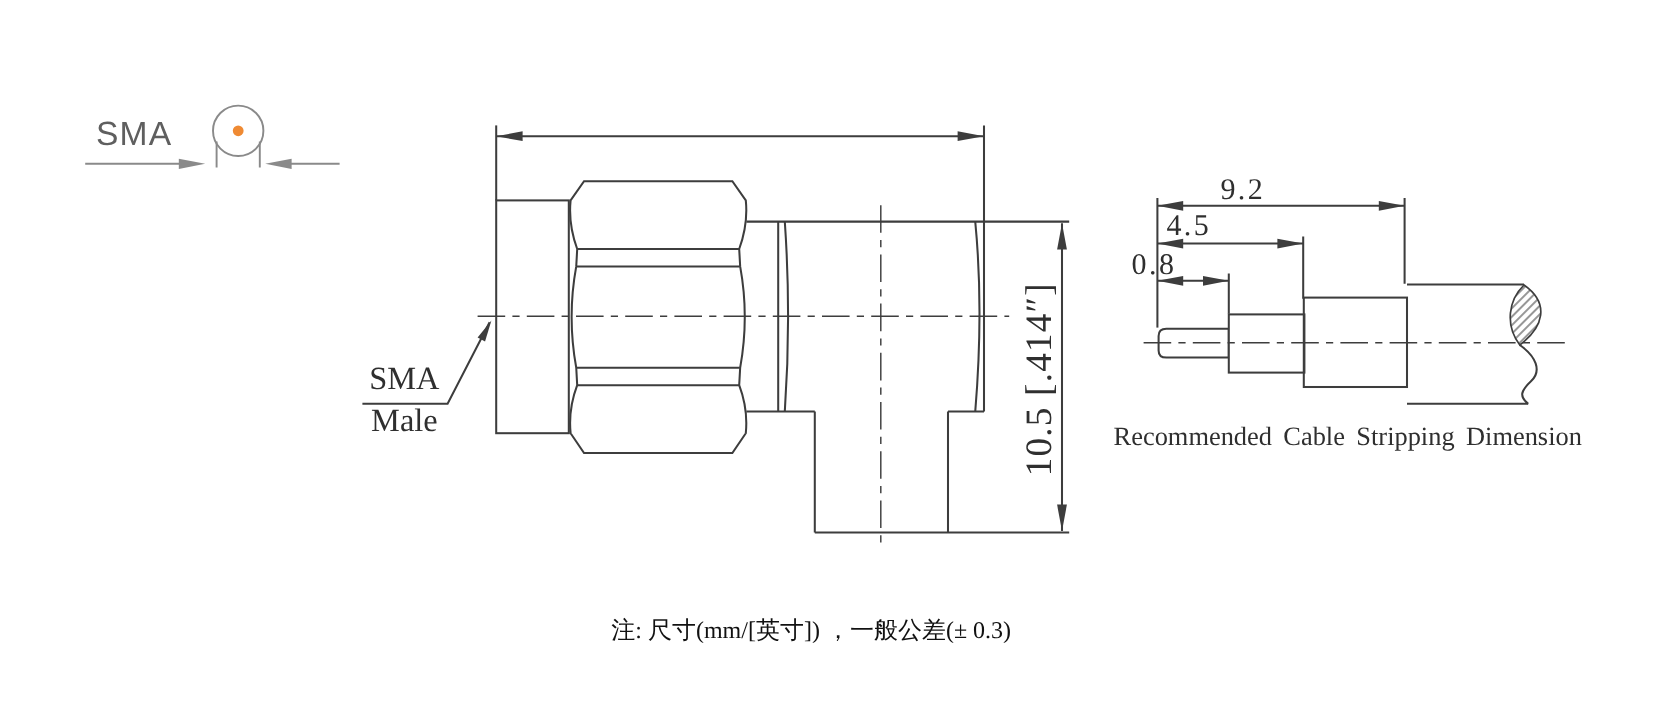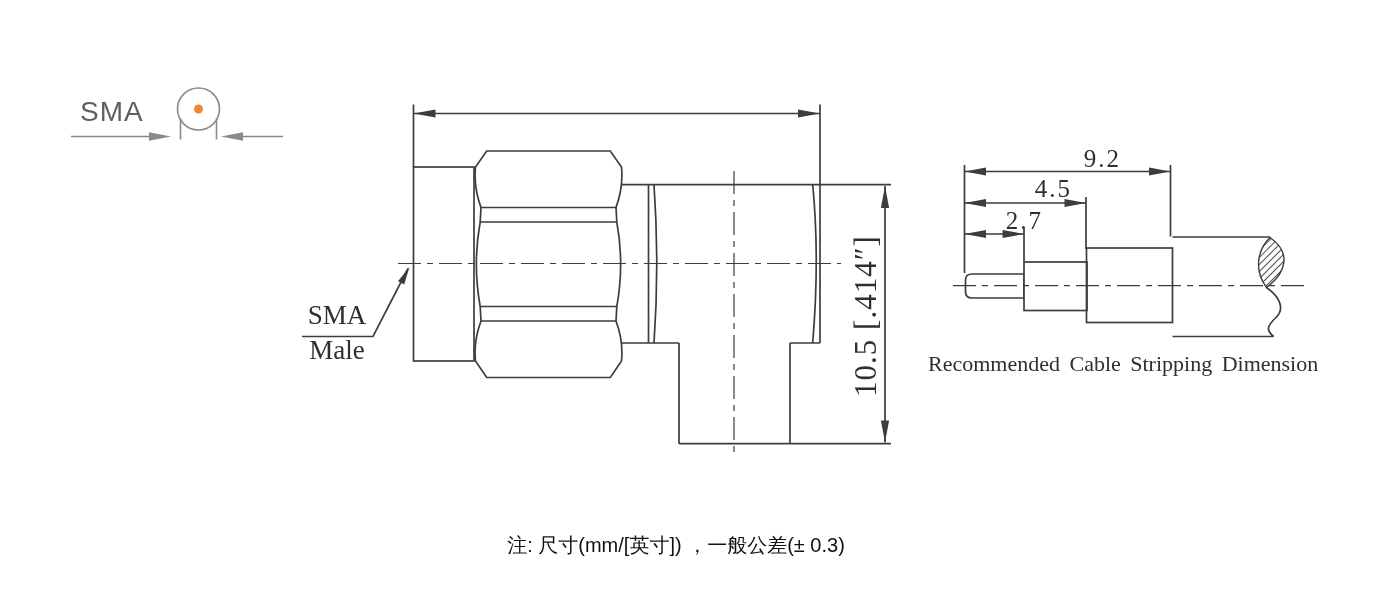--- a/index.html
+++ b/index.html
@@ -12,28 +12,28 @@
   svg.draw{position:absolute;left:0;top:0;}
   .ml{stroke:var(--line);stroke-width:1.7;fill:none;stroke-linecap:butt;}
   .mlf{stroke:var(--line);stroke-width:1.7;fill:#fff;}
   .mf{fill:var(--line);stroke:none;}
   .cl{stroke:var(--line);stroke-width:1.2;fill:none;stroke-dasharray:23 6 6 6;}
   .fl{stroke:var(--front-line);stroke-width:1.6;fill:none;}
   .ff{fill:var(--front-line);stroke:none;}
   .patline{stroke:var(--line);stroke-width:0.9;}
   .txt{position:absolute;color:var(--text);white-space:nowrap;}
   .dim{font-size:31px;letter-spacing:1px;text-align:center;line-height:31px;}
-  .sdim{font-size:25px;letter-spacing:2px;text-align:right;line-height:25px;}
+  .sdim{font-size:25px;letter-spacing:2px;text-align:left;line-height:25px;}
   .rot{transform:rotate(-90deg);transform-origin:50% 50%;}
   .frontlabel{font-family:"Liberation Sans", sans-serif;font-size:28px;color:#5f5f5f;
               letter-spacing:1px;line-height:28px;}
   .partlabel{font-size:27px;text-align:center;line-height:35px;}
   .caption{font-size:22px;text-align:left;word-spacing:4px;line-height:24px;}
-  .note{font-family:Liberation Sans, sans-serif;font-size:20px;color:var(--note);
-        text-align:center;width:1352px;left:0;line-height:26px;margin-top:19px;}
+  .note{font-family:Liberation Serif, serif;font-size:20px;color:var(--note);
+        text-align:center;width:1352px;left:0;line-height:26px;}
 </style>
 </head>
 <body>
 
 <div class="canvas">
 
   <svg class="draw" width="1400" height="600" viewBox="0 0 1400 600">
     <defs>
       <pattern id="braidPat" width="18" height="18" patternUnits="userSpaceOnUse" patternTransform="rotate(45)">
         <rect width="18" height="18" fill="#fff"></rect>
@@ -131,18 +131,18 @@
 
   <div class="txt dim rot" style="left:766px;top:300px;width:200px;height:32px;">10.5 [.414″]</div>
 
   <div class="txt partlabel" style="left:300px;top:298px;width:74px;">
     <span style="display:block;">SMA</span>
     <span style="display:block;">Male</span>
   </div>
 
   <div class="txt sdim" style="left:1017px;top:146px;width:104px;">9.2</div>
   <div class="txt sdim" style="left:972px;top:176px;width:100px;">4.5</div>
-  <div class="txt sdim" style="left:943px;top:208px;width:100px;">2.7</div>
+  <div class="txt sdim" style="left:943px;top:208px;width:100px;">0.8</div>
 
   <div class="txt caption" style="left:928px;top:352px;width:404px;">Recommended Cable Stripping Dimension</div>
 
   <div class="txt note" style="top:513px;">注: 尺寸(mm/[英寸]) ，一般公差(± 0.3)</div>
 </div>
 
 </body></html>

